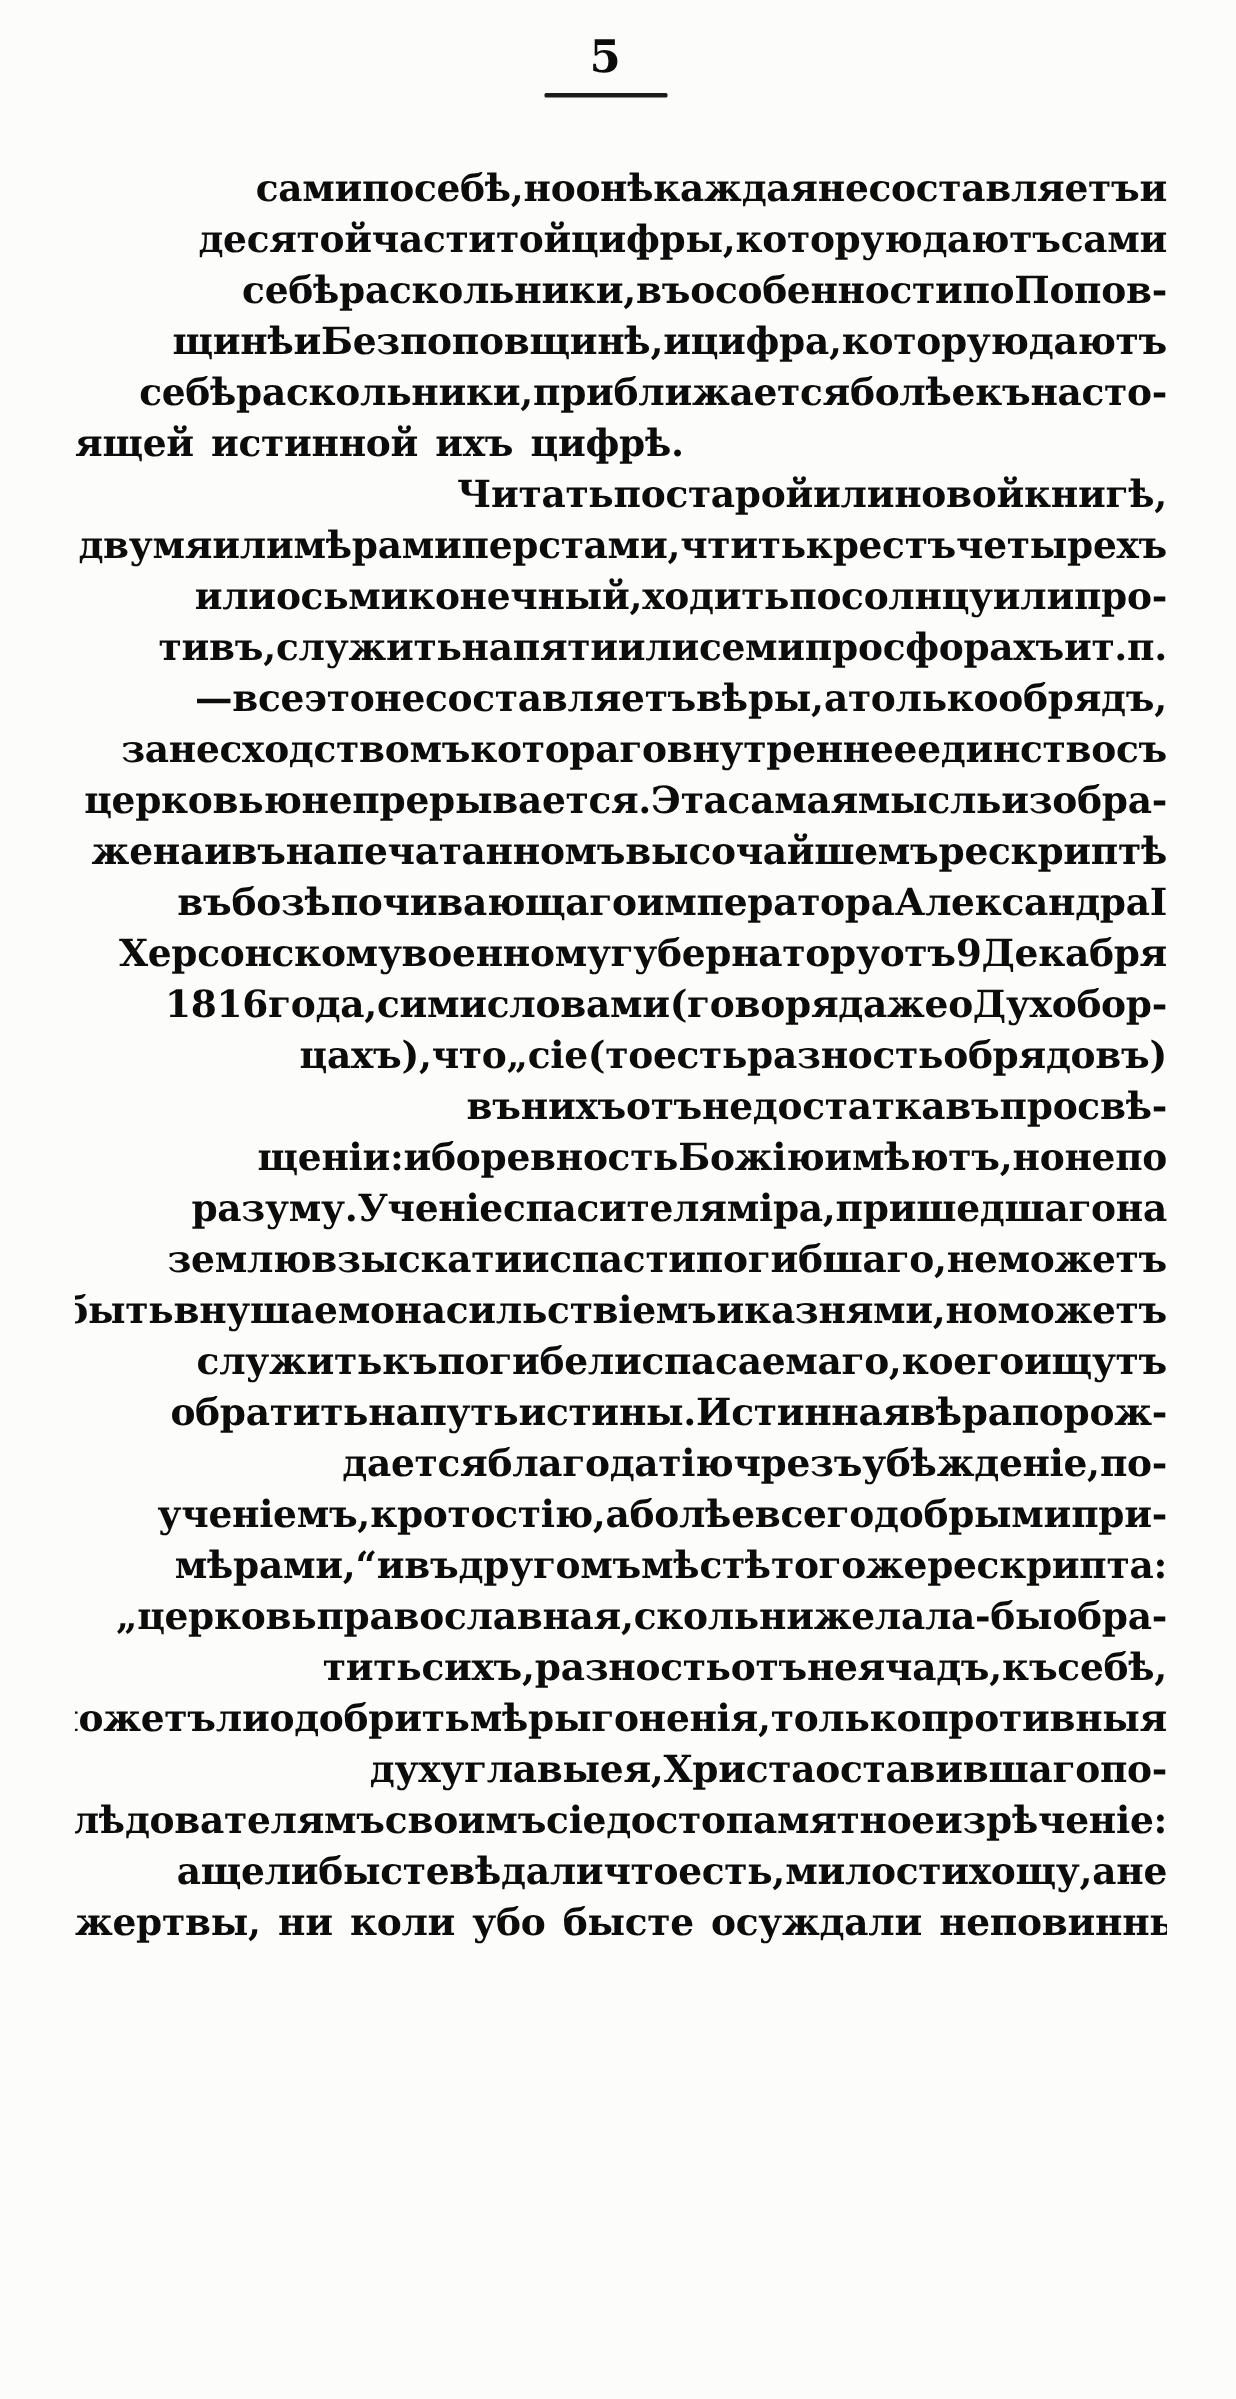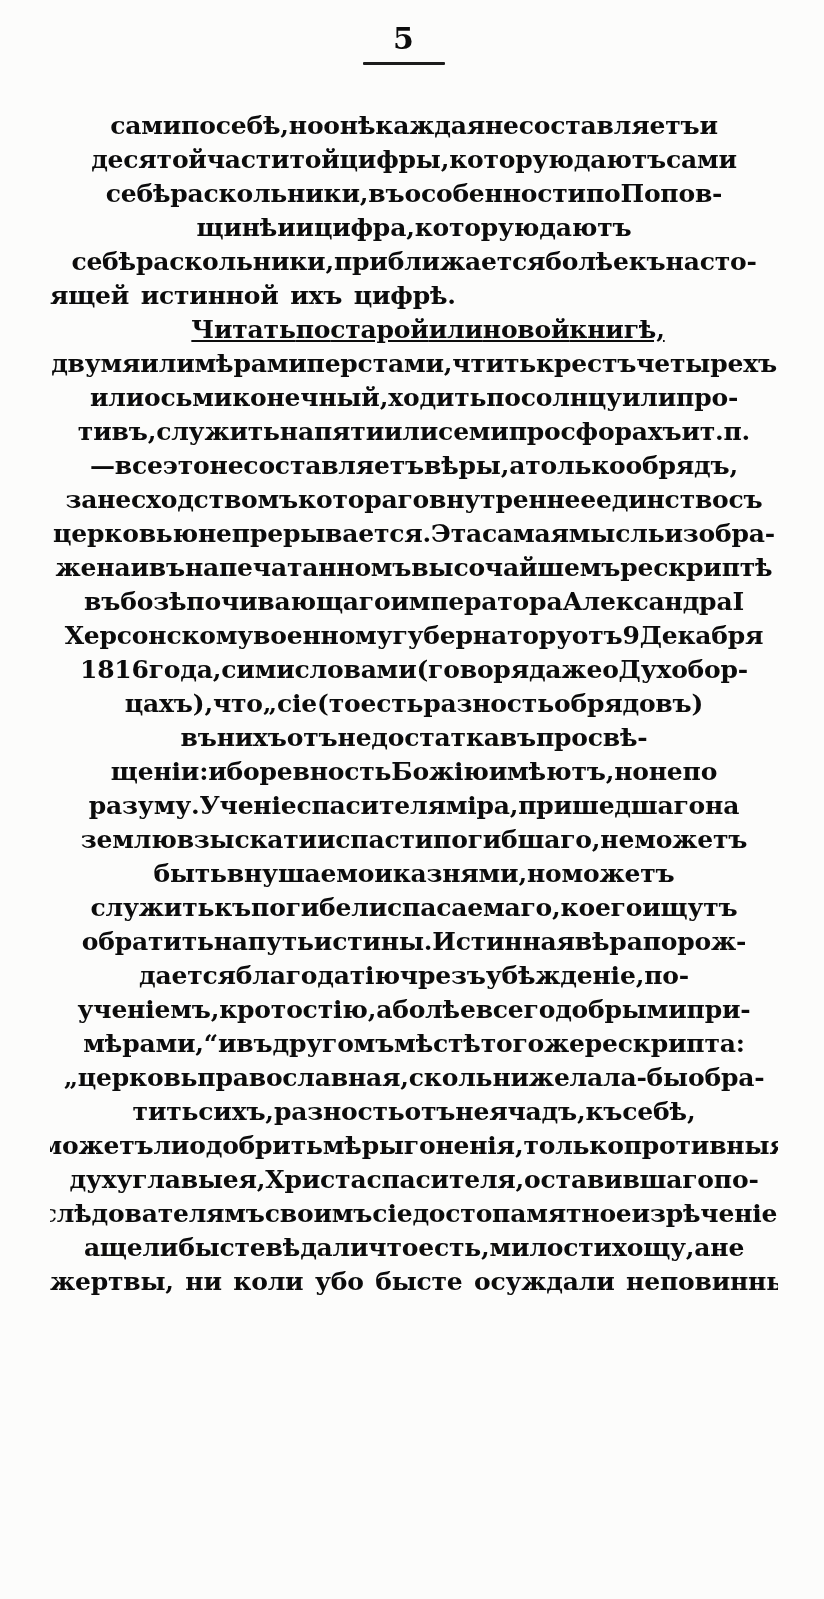--- a/index.html
+++ b/index.html
@@ -47,28 +47,27 @@
   .paragraph {
     margin: 0;
   }
   .line {
     height: 34px;
     line-height: 34px;
     font-size: 25px;
     font-weight: 700;
     letter-spacing: -0.2px;
     display: flex;
-    justify-content: center;
+    justify-content: flex-end;
     align-items: baseline;
     white-space: nowrap;
     overflow: hidden;
   }
   .line.indent {
     padding-left: 28px;
-    text-decoration: underline;
   }
   .line.last {
     display: block;
     justify-content: flex-start;
     word-spacing: 3px;
   }
 </style>
 </head>
 <body>
 
@@ -103,20 +102,21 @@
           <span>себѣ</span>
           <span>раскольники,</span>
           <span>въ</span>
           <span>особенности</span>
           <span>по</span>
           <span>Попов-</span>
         </div>
         <div class="line">
           <span>щинѣ</span>
           <span>и</span>
+          <span>Безпоповщинѣ,</span>
           <span>и</span>
           <span>цифра,</span>
           <span>которую</span>
           <span>даютъ</span>
         </div>
         <div class="line">
           <span>себѣ</span>
           <span>раскольники,</span>
           <span>приближается</span>
           <span>болѣе</span>
@@ -267,20 +267,21 @@
           <span>взыскати</span>
           <span>и</span>
           <span>спасти</span>
           <span>погибшаго,</span>
           <span>не</span>
           <span>можетъ</span>
         </div>
         <div class="line">
           <span>быть</span>
           <span>внушаемо</span>
+          <span>насильствіемъ</span>
           <span>и</span>
           <span>казнями,</span>
           <span>но</span>
           <span>можетъ</span>
         </div>
         <div class="line">
           <span>служить</span>
           <span>къ</span>
           <span>погибели</span>
           <span>спасаемаго,</span>
@@ -347,21 +348,20 @@
           <span>мѣры</span>
           <span>гоненія,</span>
           <span>только</span>
           <span>противныя</span>
         </div>
         <div class="line">
           <span>духу</span>
           <span>главы</span>
           <span>ея,</span>
           <span>Христа</span>
-          <span>спасителя,</span>
           <span>оставившаго</span>
           <span>по-</span>
         </div>
         <div class="line">
           <span>слѣдователямъ</span>
           <span>своимъ</span>
           <span>сіе</span>
           <span>достопамятное</span>
           <span>изрѣченіе:</span>
         </div>

